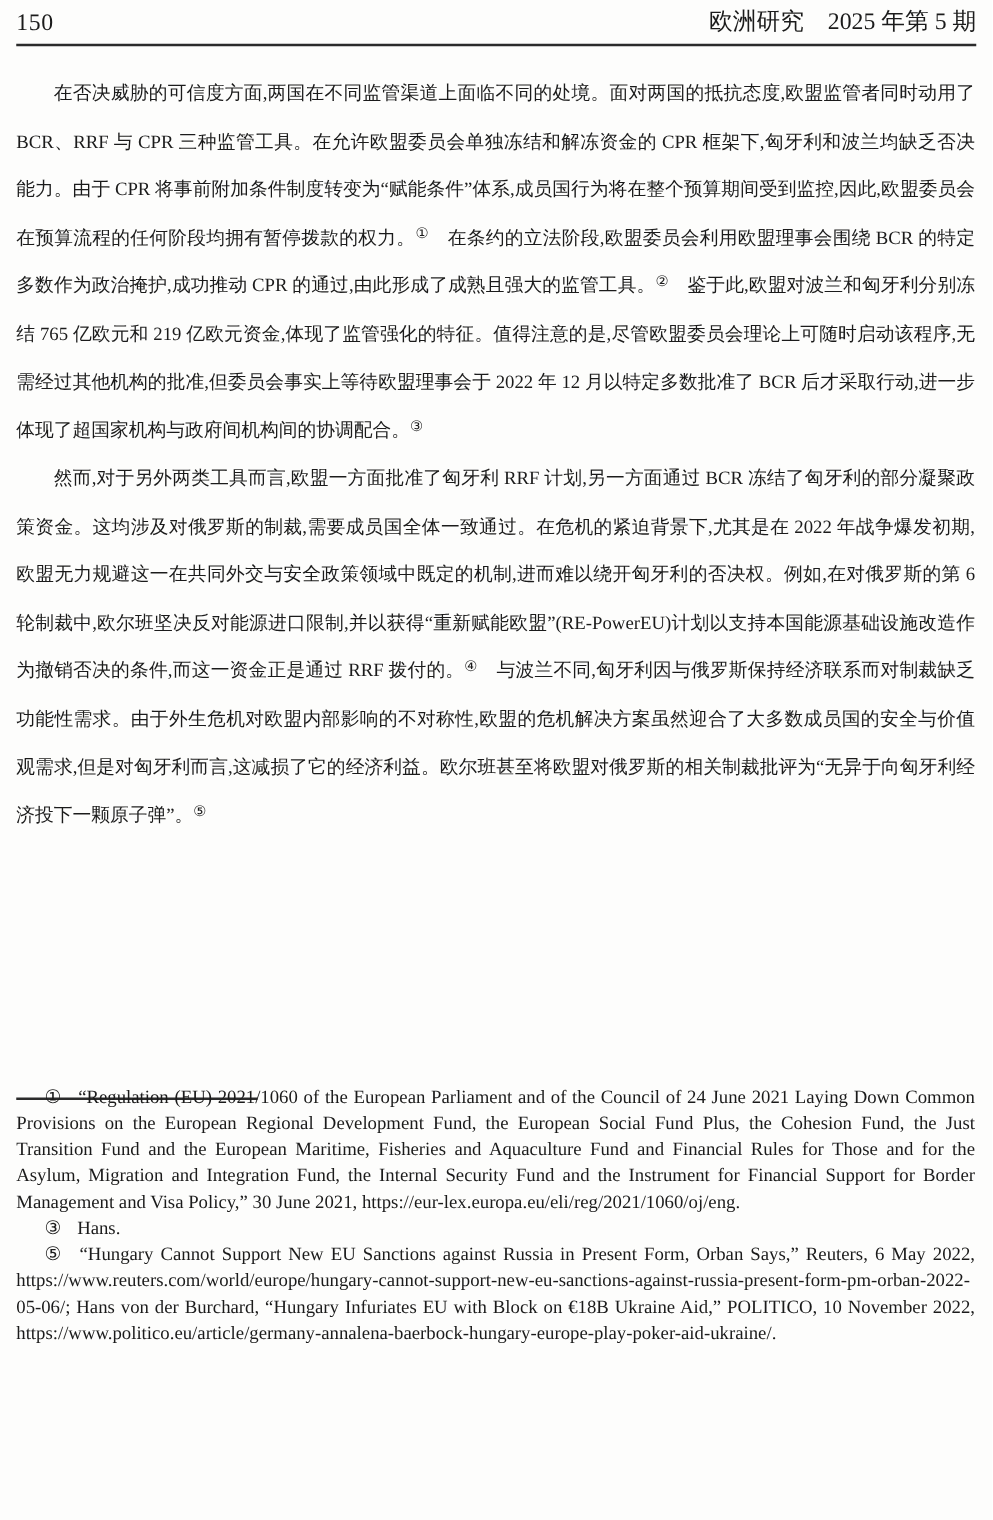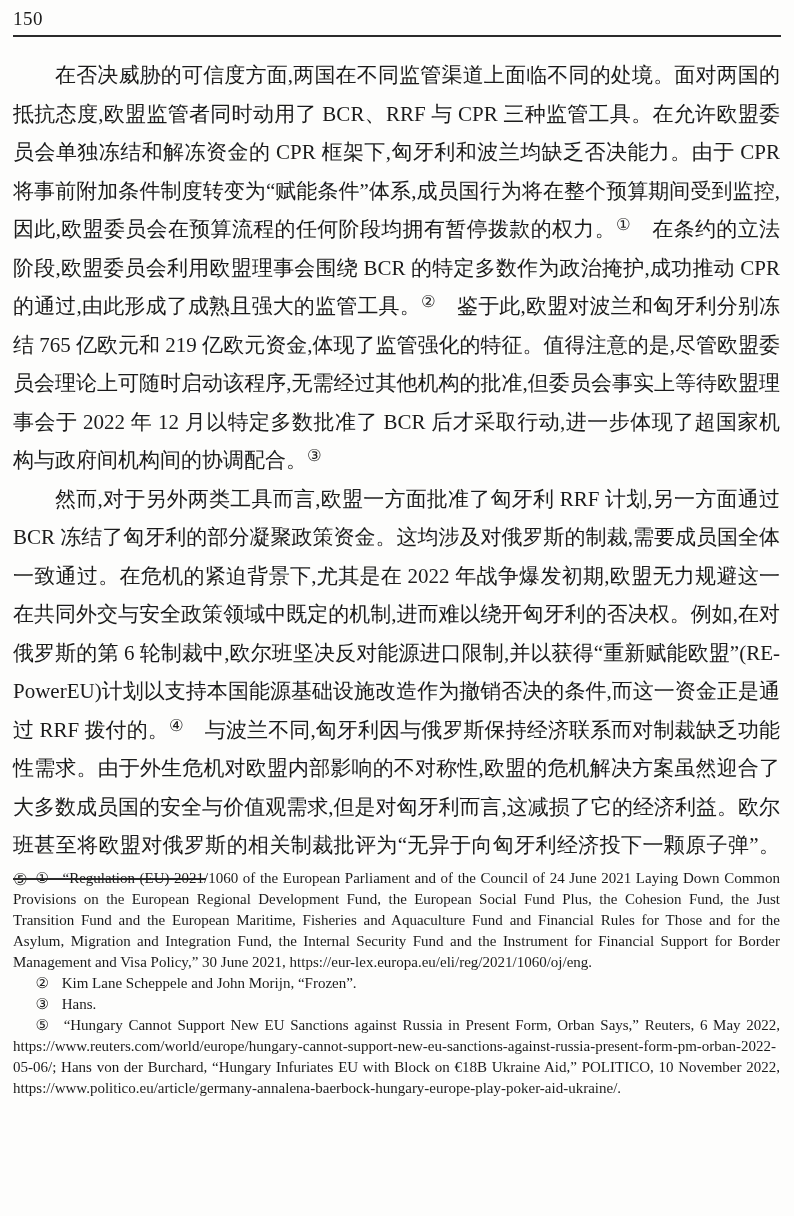--- a/index.html
+++ b/index.html
@@ -21,21 +21,21 @@
     justify-content: space-between;
     align-items: flex-end;
     padding-bottom: 5px;
     border-bottom: 2px solid #2b2b2b;
     font-size: 19px;
   }
   .header .page-number { letter-spacing: 0.5px; }
   .body-text {
     position: absolute;
     top: 56px; left: 13px; right: 14px;
-    font-size: 21px;
+    font-size: 15px;
     line-height: 38.5px;
     text-align: justify;
   }
   .body-par { text-indent: 2em; margin: 0; }
   sup.ref {
     font-size: 0.78em;
     line-height: 0;
     vertical-align: 0.38em;
   }
   .fn-rule {
@@ -54,37 +54,35 @@
   .footnote { text-indent: 1.5em; margin: 0; }
   .fn-marker { margin-right: 0.85em; }
 </style>
 </head>
 <body>
 
 <div class="page">
 
   <header class="header">
     <span class="page-number">150</span>
+    <span class="journal-issue">欧洲研究　2025 年第 5 期</span>
   </header>
 
   <main class="body-text">
     <p class="body-par">在否决威胁的可信度方面,两国在不同监管渠道上面临不同的处境。面对两国的抵抗态度,欧盟监管者同时动用了 BCR、RRF 与 CPR 三种监管工具。在允许欧盟委员会单独冻结和解冻资金的 CPR 框架下,匈牙利和波兰均缺乏否决能力。由于 CPR 将事前附加条件制度转变为“赋能条件”体系,成员国行为将在整个预算期间受到监控,因此,欧盟委员会在预算流程的任何阶段均拥有暂停拨款的权力。<sup class="ref">①</sup>　在条约的立法阶段,欧盟委员会利用欧盟理事会围绕 BCR 的特定多数作为政治掩护,成功推动 CPR 的通过,由此形成了成熟且强大的监管工具。<sup class="ref">②</sup>　鉴于此,欧盟对波兰和匈牙利分别冻结 765 亿欧元和 219 亿欧元资金,体现了监管强化的特征。值得注意的是,尽管欧盟委员会理论上可随时启动该程序,无需经过其他机构的批准,但委员会事实上等待欧盟理事会于 2022 年 12 月以特定多数批准了 BCR 后才采取行动,进一步体现了超国家机构与政府间机构间的协调配合。<sup class="ref">③</sup></p>
     <p class="body-par">然而,对于另外两类工具而言,欧盟一方面批准了匈牙利 RRF 计划,另一方面通过 BCR 冻结了匈牙利的部分凝聚政策资金。这均涉及对俄罗斯的制裁,需要成员国全体一致通过。在危机的紧迫背景下,尤其是在 2022 年战争爆发初期,欧盟无力规避这一在共同外交与安全政策领域中既定的机制,进而难以绕开匈牙利的否决权。例如,在对俄罗斯的第 6 轮制裁中,欧尔班坚决反对能源进口限制,并以获得“重新赋能欧盟”(RE-PowerEU)计划以支持本国能源基础设施改造作为撤销否决的条件,而这一资金正是通过 RRF 拨付的。<sup class="ref">④</sup>　与波兰不同,匈牙利因与俄罗斯保持经济联系而对制裁缺乏功能性需求。由于外生危机对欧盟内部影响的不对称性,欧盟的危机解决方案虽然迎合了大多数成员国的安全与价值观需求,但是对匈牙利而言,这减损了它的经济利益。欧尔班甚至将欧盟对俄罗斯的相关制裁批评为“无异于向匈牙利经济投下一颗原子弹”。<sup class="ref">⑤</sup></p>
   </main>
 
   <div class="fn-rule"></div>
 
   <section class="footnotes">
     <p class="footnote">
       <span class="fn-marker">①</span><span class="fn-text">“Regulation (EU) 2021/1060 of the European Parliament and of the Council of 24 June 2021 Laying Down Common Provisions on the European Regional Development Fund, the European Social Fund Plus, the Cohesion Fund, the Just Transition Fund and the European Maritime, Fisheries and Aquaculture Fund and Financial Rules for Those and for the Asylum, Migration and Integration Fund, the Internal Security Fund and the Instrument for Financial Support for Border Management and Visa Policy,” 30 June 2021, https://eur-lex.europa.eu/eli/reg/2021/1060/oj/eng.</span>
     </p>
     <p class="footnote">
-      <span class="fn-marker">②</span><span class="fn-text">Kim Lane Scheppele and John Morijn, “Frozen”.</span>
-    </p>
-    <p class="footnote">
       <span class="fn-marker">③</span><span class="fn-text">Hans.</span>
     </p>
     <p class="footnote">
       <span class="fn-marker">⑤</span><span class="fn-text">“Hungary Cannot Support New EU Sanctions against Russia in Present Form, Orban Says,” Reuters, 6 May 2022, https://www.reuters.com/world/europe/hungary-cannot-support-new-eu-sanctions-against-russia-present-form-pm-orban-2022-05-06/; Hans von der Burchard, “Hungary Infuriates EU with Block on €18B Ukraine Aid,” POLITICO, 10 November 2022, https://www.politico.eu/article/germany-annalena-baerbock-hungary-europe-play-poker-aid-ukraine/.</span>
     </p>
   </section>
 
 </div>
 
 </body></html>

